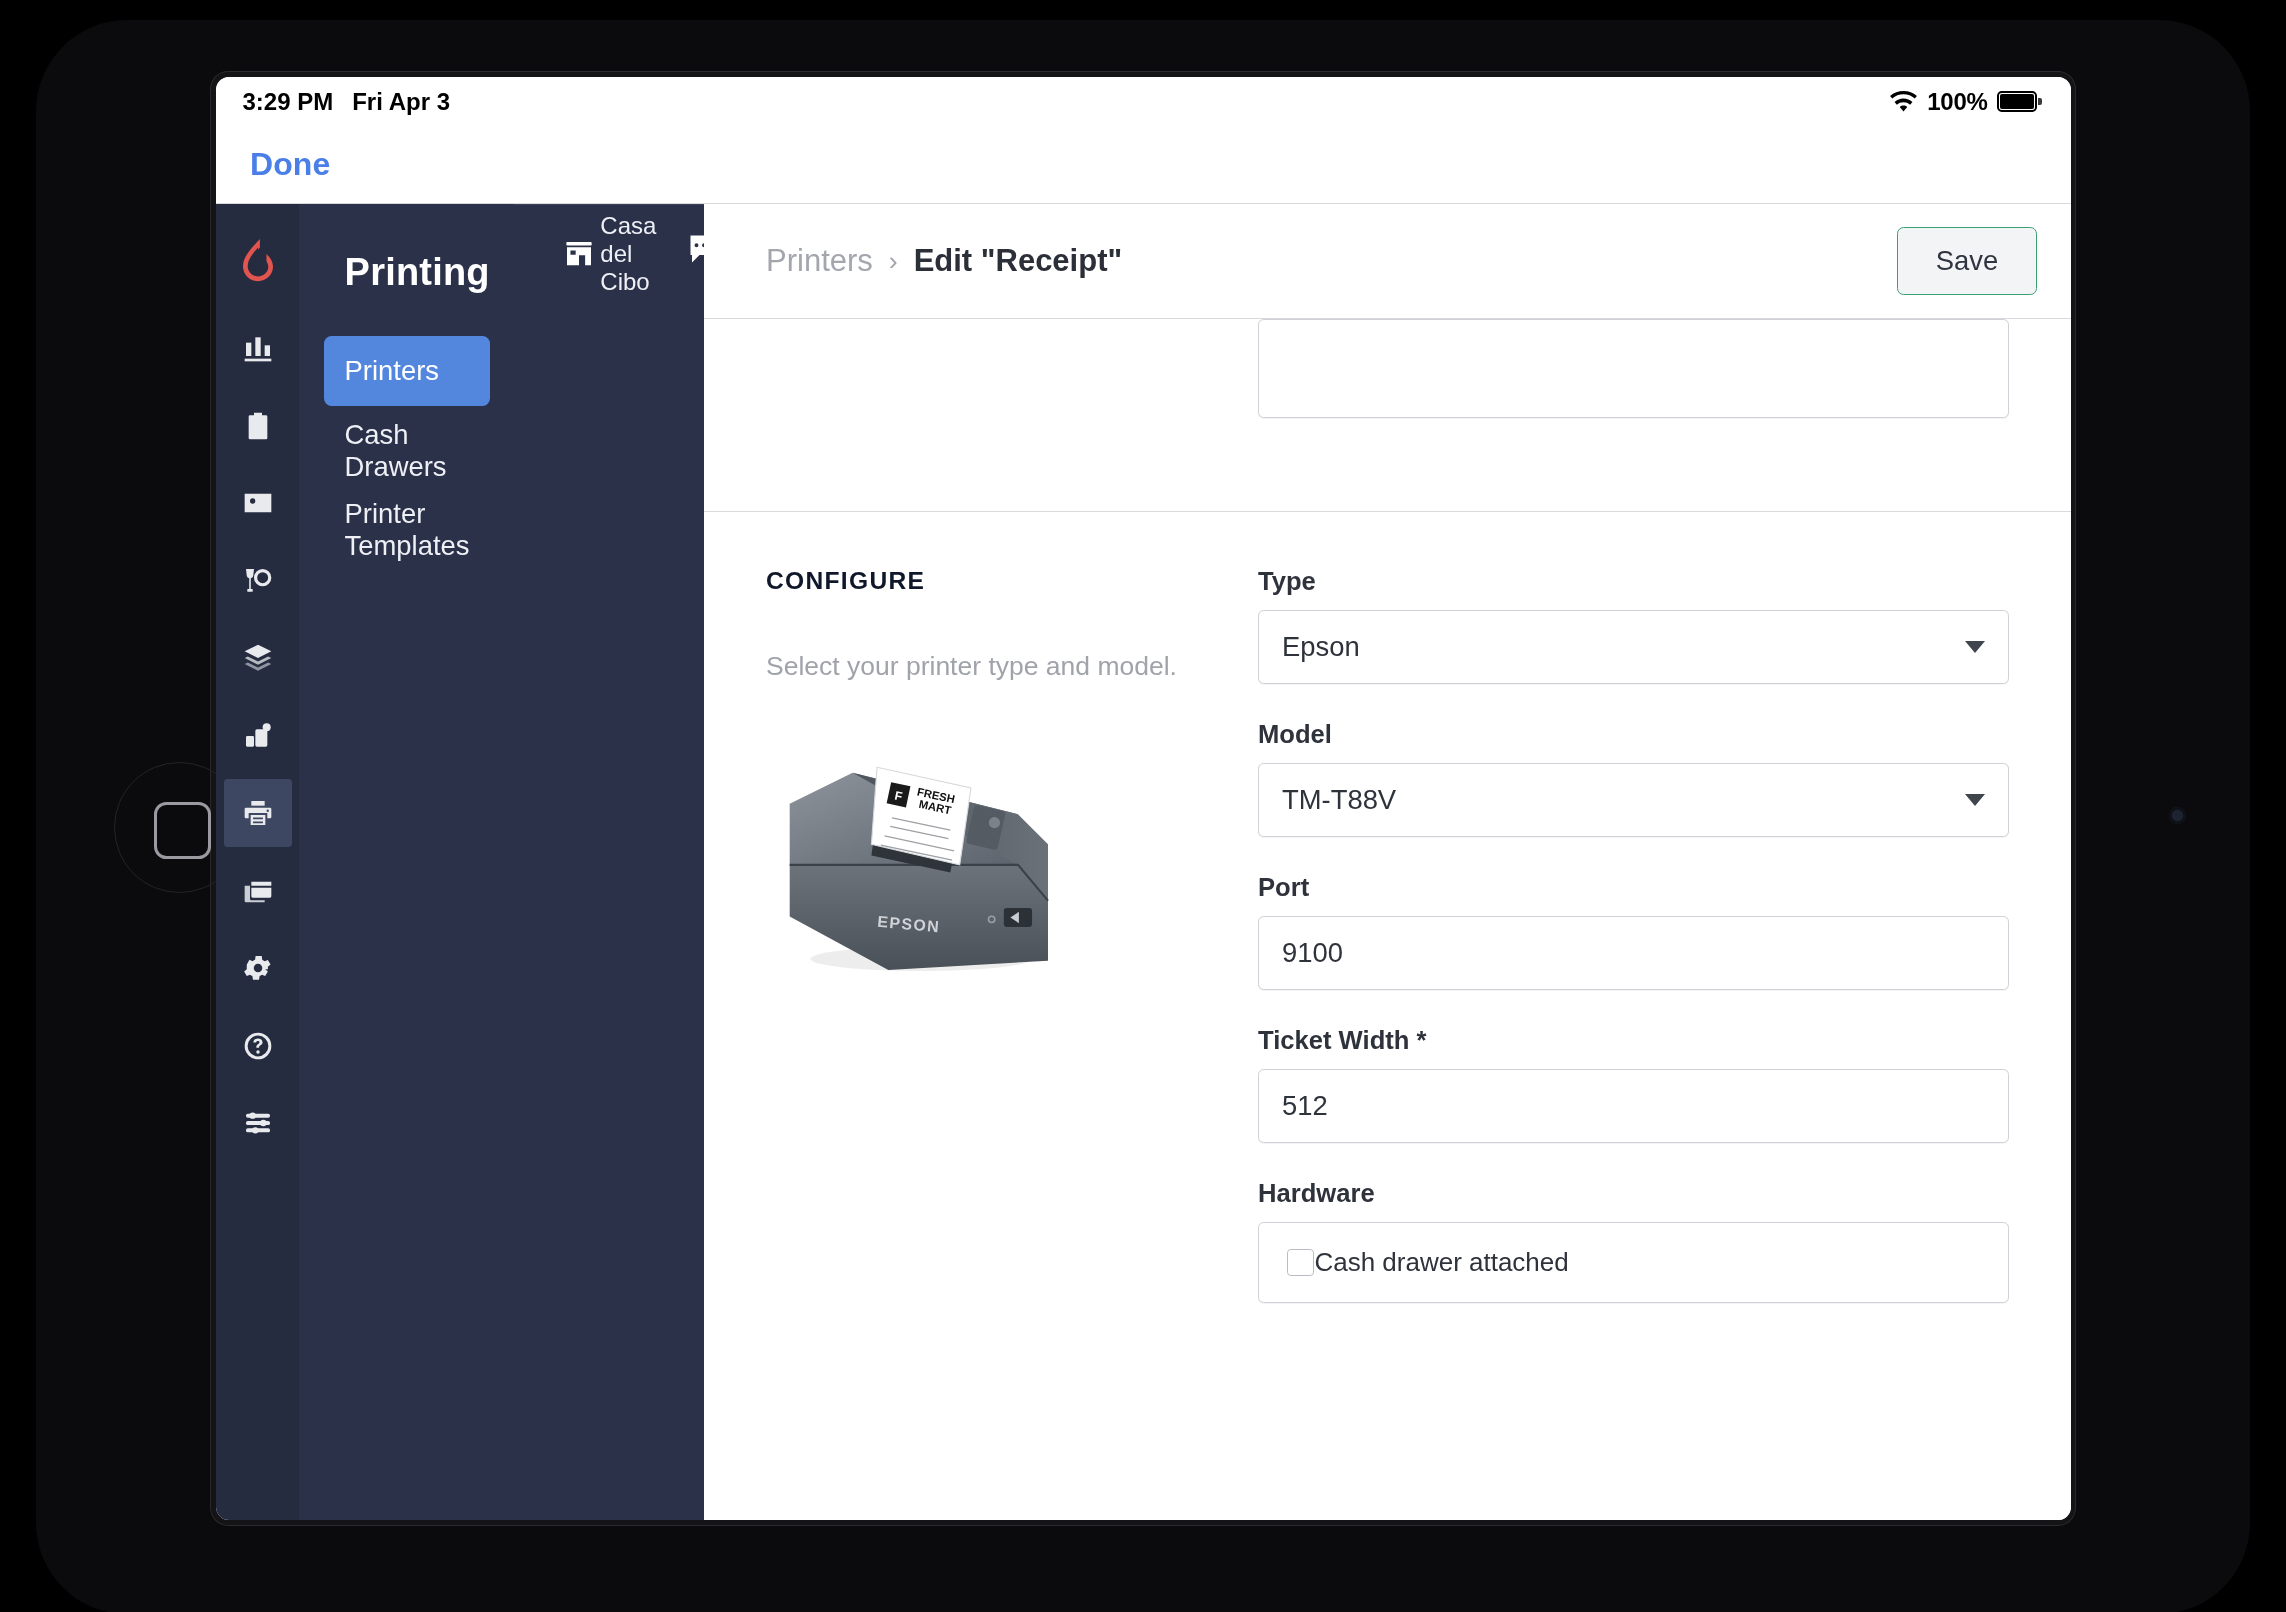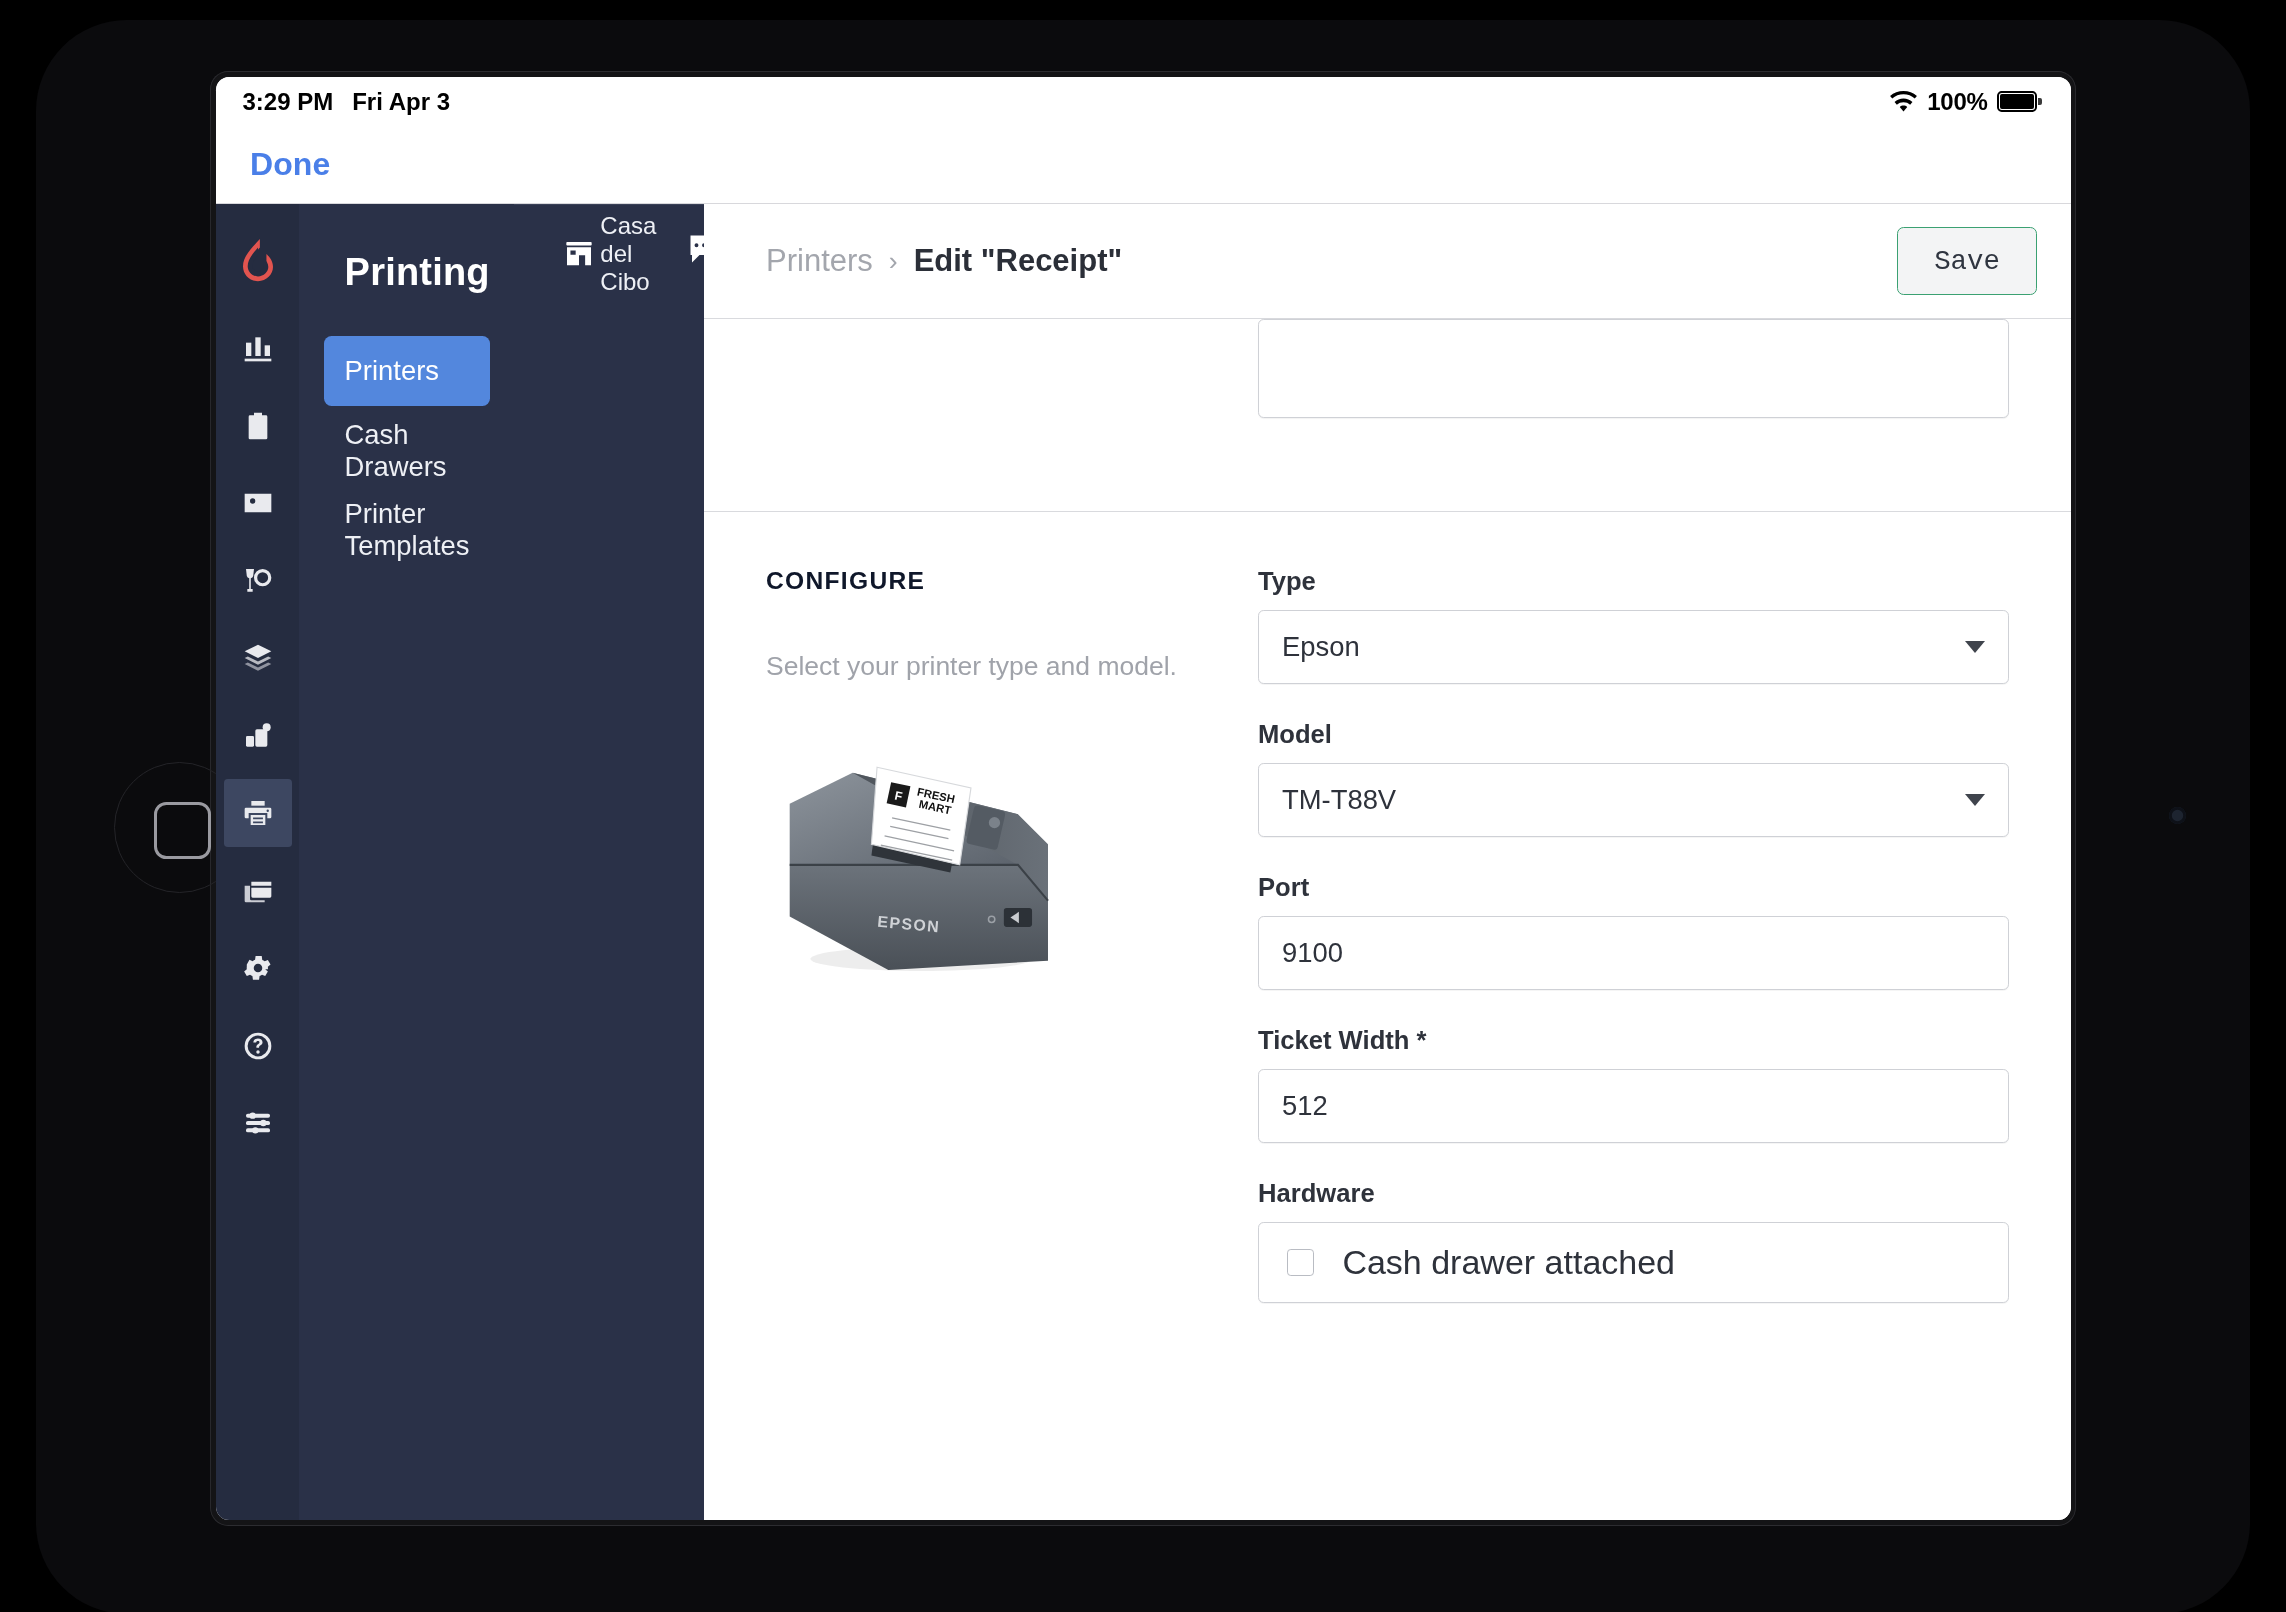--- a/index.html
+++ b/index.html
@@ -187,21 +187,21 @@
   #save-button {
     margin-left: auto;
     min-width: 140px; height: 68px;
     background: #f3f4f5;
     border: 1.9px solid #3ba172;
     border-radius: 6.6px;
     color: #2f3540;
     font-size: 27.4px;
     display: flex; align-items: center; justify-content: center;
     cursor: pointer;
-    font-family: Liberation Mono, monospace;
+    font-family: Liberation Sans, sans-serif;
   }
 
   #content-scroll { flex: 1; overflow: hidden; }
 
   .section {
     display: flex;
     padding: 0 62px 0 62px;
   }
   .section-left { width: 492px; flex: none; padding-right: 38px; }
   .section-right { flex: 1; max-width: 778px; }
@@ -278,22 +278,21 @@
     box-shadow: 0 0.9px 0.9px rgba(0,0,0,.045);
     cursor: pointer;
   }
   .checkbox-box {
     width: 27.4px; height: 27.4px;
     border: 1.9px solid #b9bcc3;
     border-radius: 3.8px;
     flex: none;
   }
   .checkbox-label {
-    margin-left: 28px;
-    font-size: 34px; color: #2e323b;
+    font-size: 26px; color: #2e323b;
   }
 </style>
 </head>
 <body>
 
 <div id="device-frame">
   <div id="bezel-inner"></div>
   <div id="home-button"></div>
   <div id="front-camera"></div>
 

